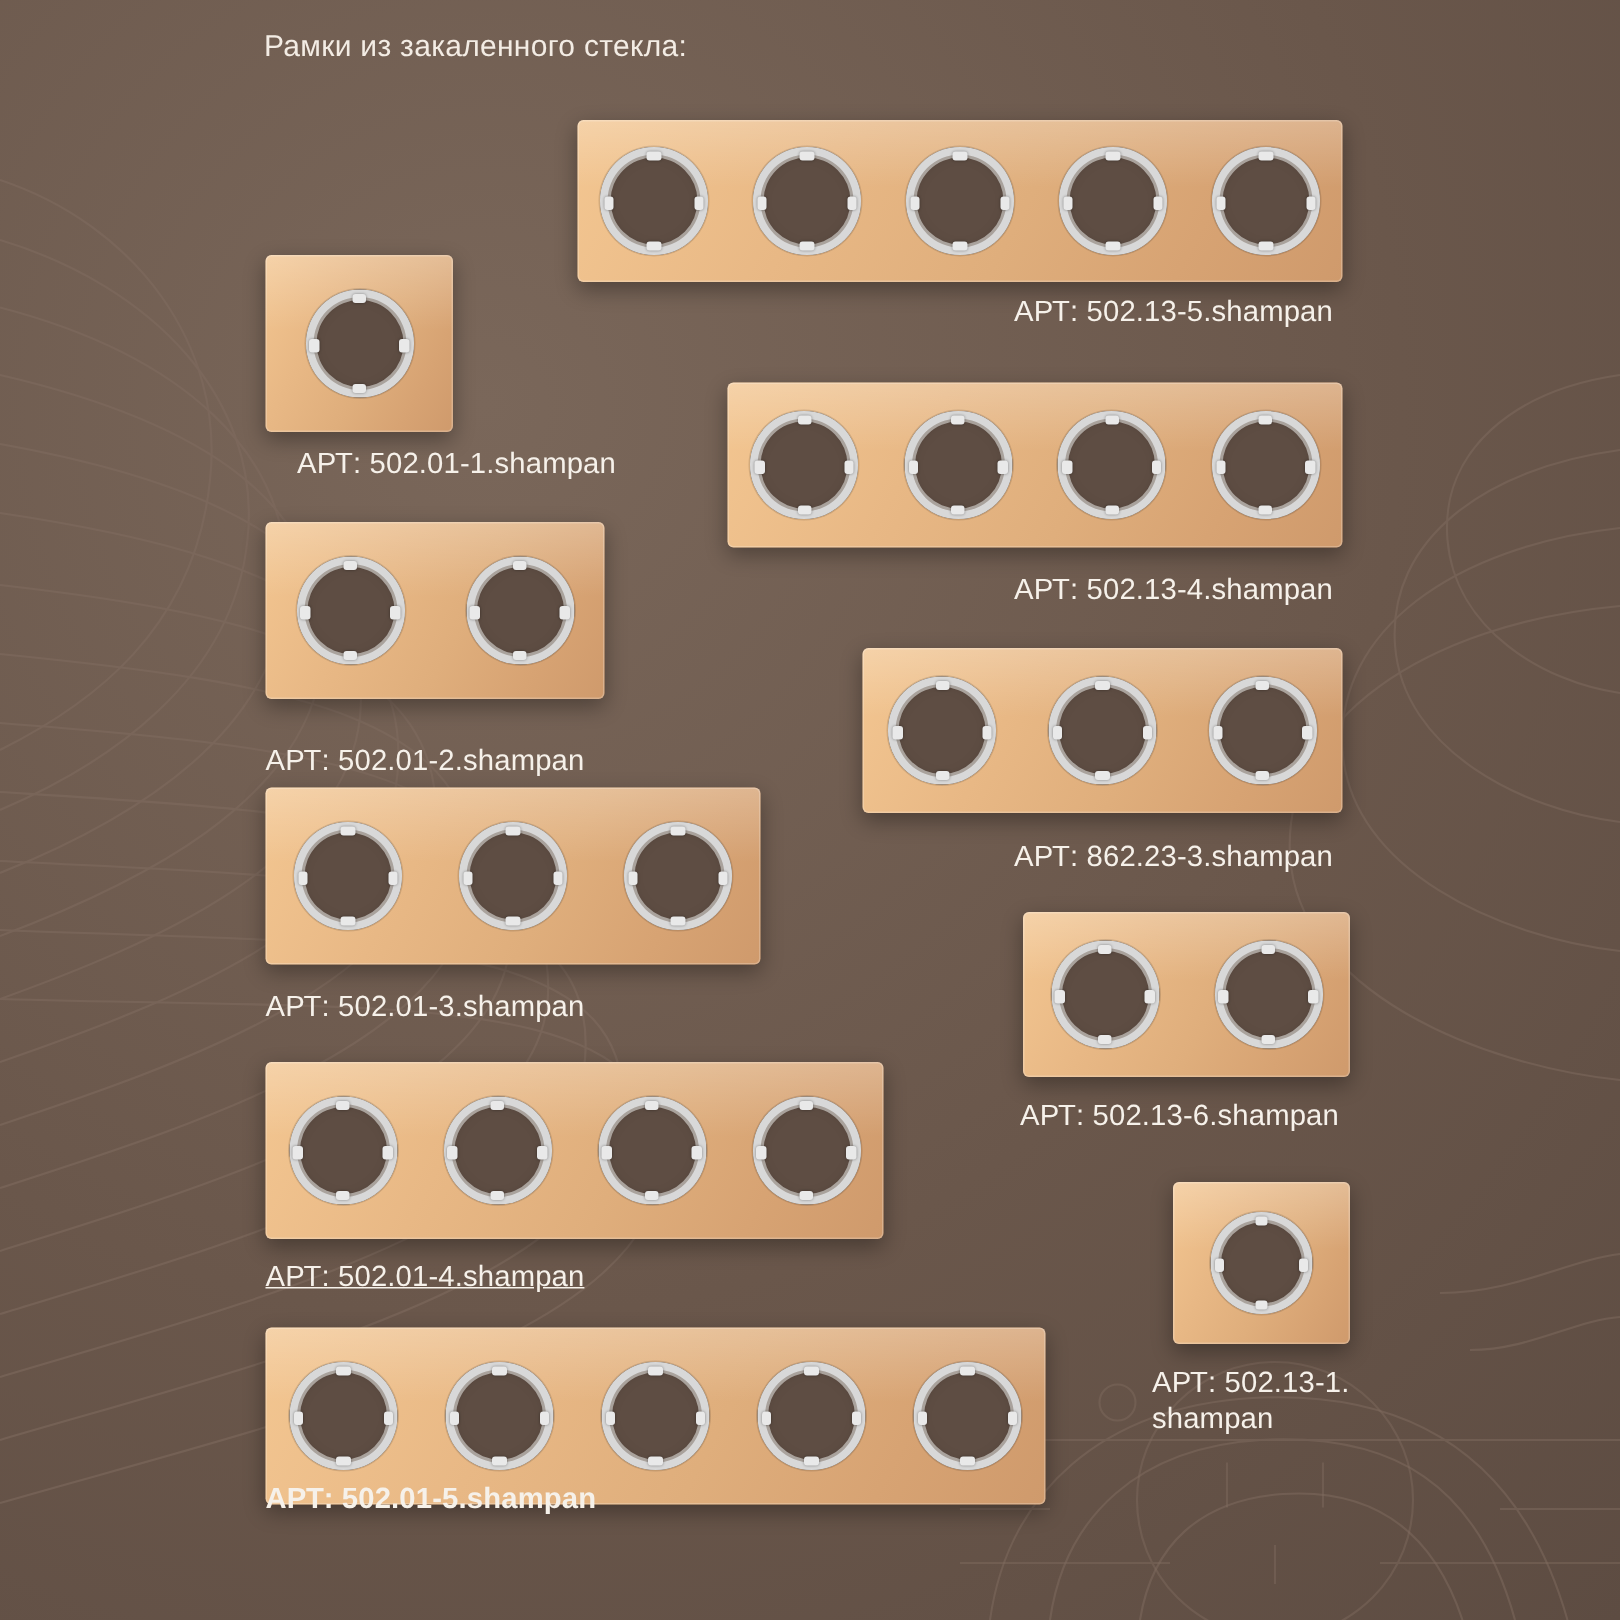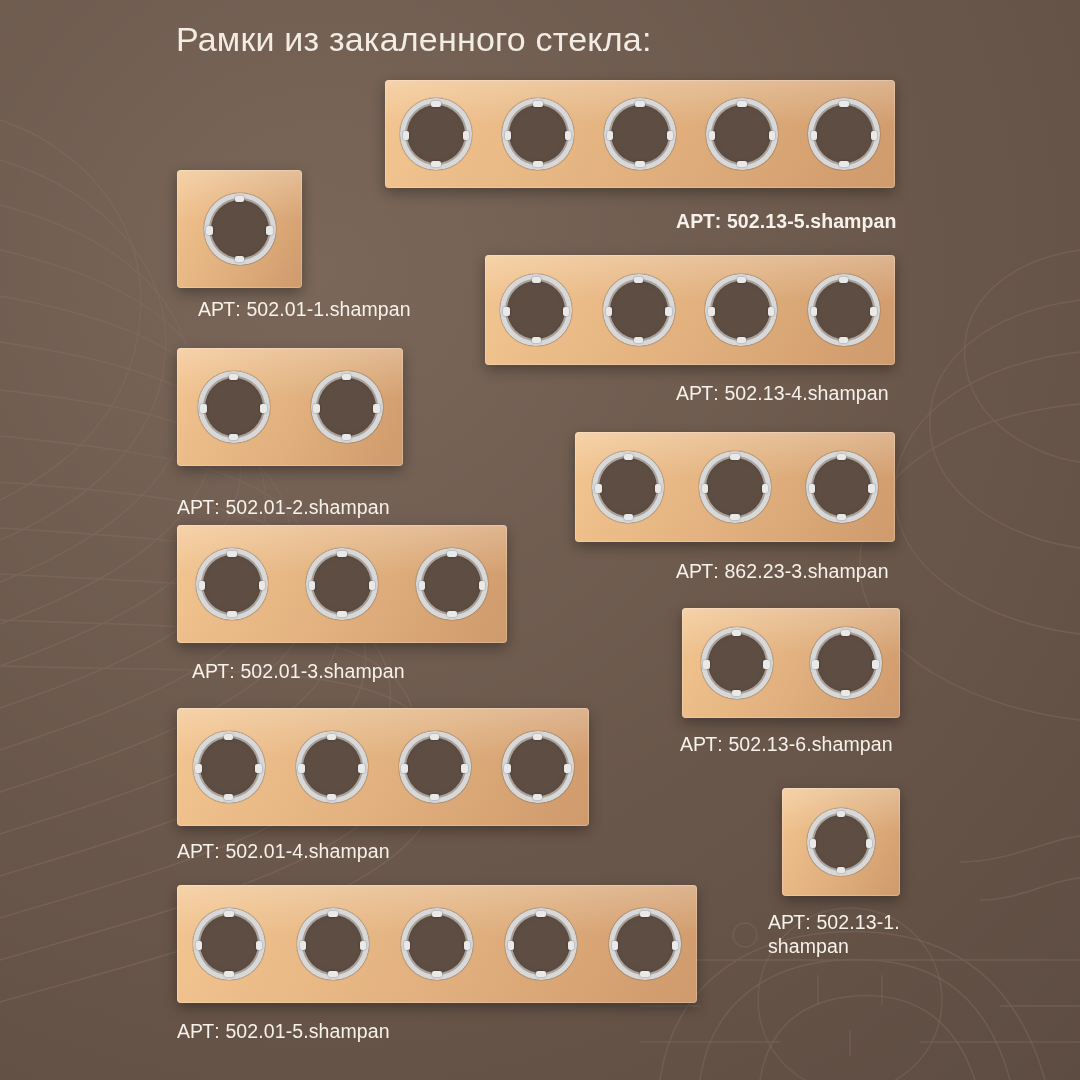--- a/index.html
+++ b/index.html
@@ -22,21 +22,21 @@
   }
   .bg-lines {
     position: absolute;
     inset: 0;
     pointer-events: none;
   }
   .title {
     position: absolute;
     left: 176px;
     top: 20px;
-    font-size: 34px;
+    font-size: 20px;
     color: #f3ece4;
     letter-spacing: 0.2px;
     white-space: nowrap;
   }
   
   .frame {
     position: absolute;
     border-radius: 4px;
     background:
       linear-gradient(118deg, #f3c691 0%, #e8b885 32%, #dfae7c 58%, #d7a373 80%, #cf9a6c 100%);
@@ -179,21 +179,21 @@
             <span class="tab t-right"></span>
           </div>
           <div class="hole" style="width: 72px; height: 72px;">
             <span class="tab t-top"></span>
             <span class="tab t-bottom"></span>
             <span class="tab t-left"></span>
             <span class="tab t-right"></span>
           </div>
         </div>
       </div>
-      <div class="caption" style="left: 676px; top: 210px; font-weight: bold;">АРТ: 502.13-5.shampan</div>
+      <div class="caption" style="left: 676px; top: 197px;">АРТ: 502.13-5.shampan</div>
       <div class="frame" style="left: 177px; top: 170px; width: 125px; height: 118px;">
         <div class="gloss"></div>
         <div class="holes">
           <div class="hole" style="width: 72px; height: 72px;">
             <span class="tab t-top"></span>
             <span class="tab t-bottom"></span>
             <span class="tab t-left"></span>
             <span class="tab t-right"></span>
           </div>
         </div>
@@ -287,21 +287,21 @@
             <span class="tab t-right"></span>
           </div>
           <div class="hole" style="width: 72px; height: 72px;">
             <span class="tab t-top"></span>
             <span class="tab t-bottom"></span>
             <span class="tab t-left"></span>
             <span class="tab t-right"></span>
           </div>
         </div>
       </div>
-      <div class="caption" style="left: 192px; top: 660px;">АРТ: 502.01-3.shampan</div>
+      <div class="caption" style="left: 177px; top: 660px;">АРТ: 502.01-3.shampan</div>
       <div class="frame" style="left: 682px; top: 608px; width: 218px; height: 110px;">
         <div class="gloss"></div>
         <div class="holes">
           <div class="hole" style="width: 72px; height: 72px;">
             <span class="tab t-top"></span>
             <span class="tab t-bottom"></span>
             <span class="tab t-left"></span>
             <span class="tab t-right"></span>
           </div>
           <div class="hole" style="width: 72px; height: 72px;">
@@ -335,21 +335,21 @@
             <span class="tab t-right"></span>
           </div>
           <div class="hole" style="width: 72px; height: 72px;">
             <span class="tab t-top"></span>
             <span class="tab t-bottom"></span>
             <span class="tab t-left"></span>
             <span class="tab t-right"></span>
           </div>
         </div>
       </div>
-      <div class="caption" style="left: 177px; top: 840px;">АРТ: 502.01-4.shampan</div>
+      <div class="caption" style="left: 177px; top: 840px; text-decoration: underline;">АРТ: 502.01-4.shampan</div>
       <div class="frame" style="left: 782px; top: 788px; width: 118px; height: 108px;">
         <div class="gloss"></div>
         <div class="holes">
           <div class="hole" style="width: 68px; height: 68px;">
             <span class="tab t-top"></span>
             <span class="tab t-bottom"></span>
             <span class="tab t-left"></span>
             <span class="tab t-right"></span>
           </div>
         </div>
@@ -383,15 +383,15 @@
             <span class="tab t-right"></span>
           </div>
           <div class="hole" style="width: 72px; height: 72px;">
             <span class="tab t-top"></span>
             <span class="tab t-bottom"></span>
             <span class="tab t-left"></span>
             <span class="tab t-right"></span>
           </div>
         </div>
       </div>
-      <div class="caption" style="left: 177px; top: 1020px;">АРТ: 502.01-5.shampan</div>
+      <div class="caption" style="left: 177px; top: 988px; font-weight: bold;">АРТ: 502.01-5.shampan</div>
     </div>
 </div>
 
 </body></html>

